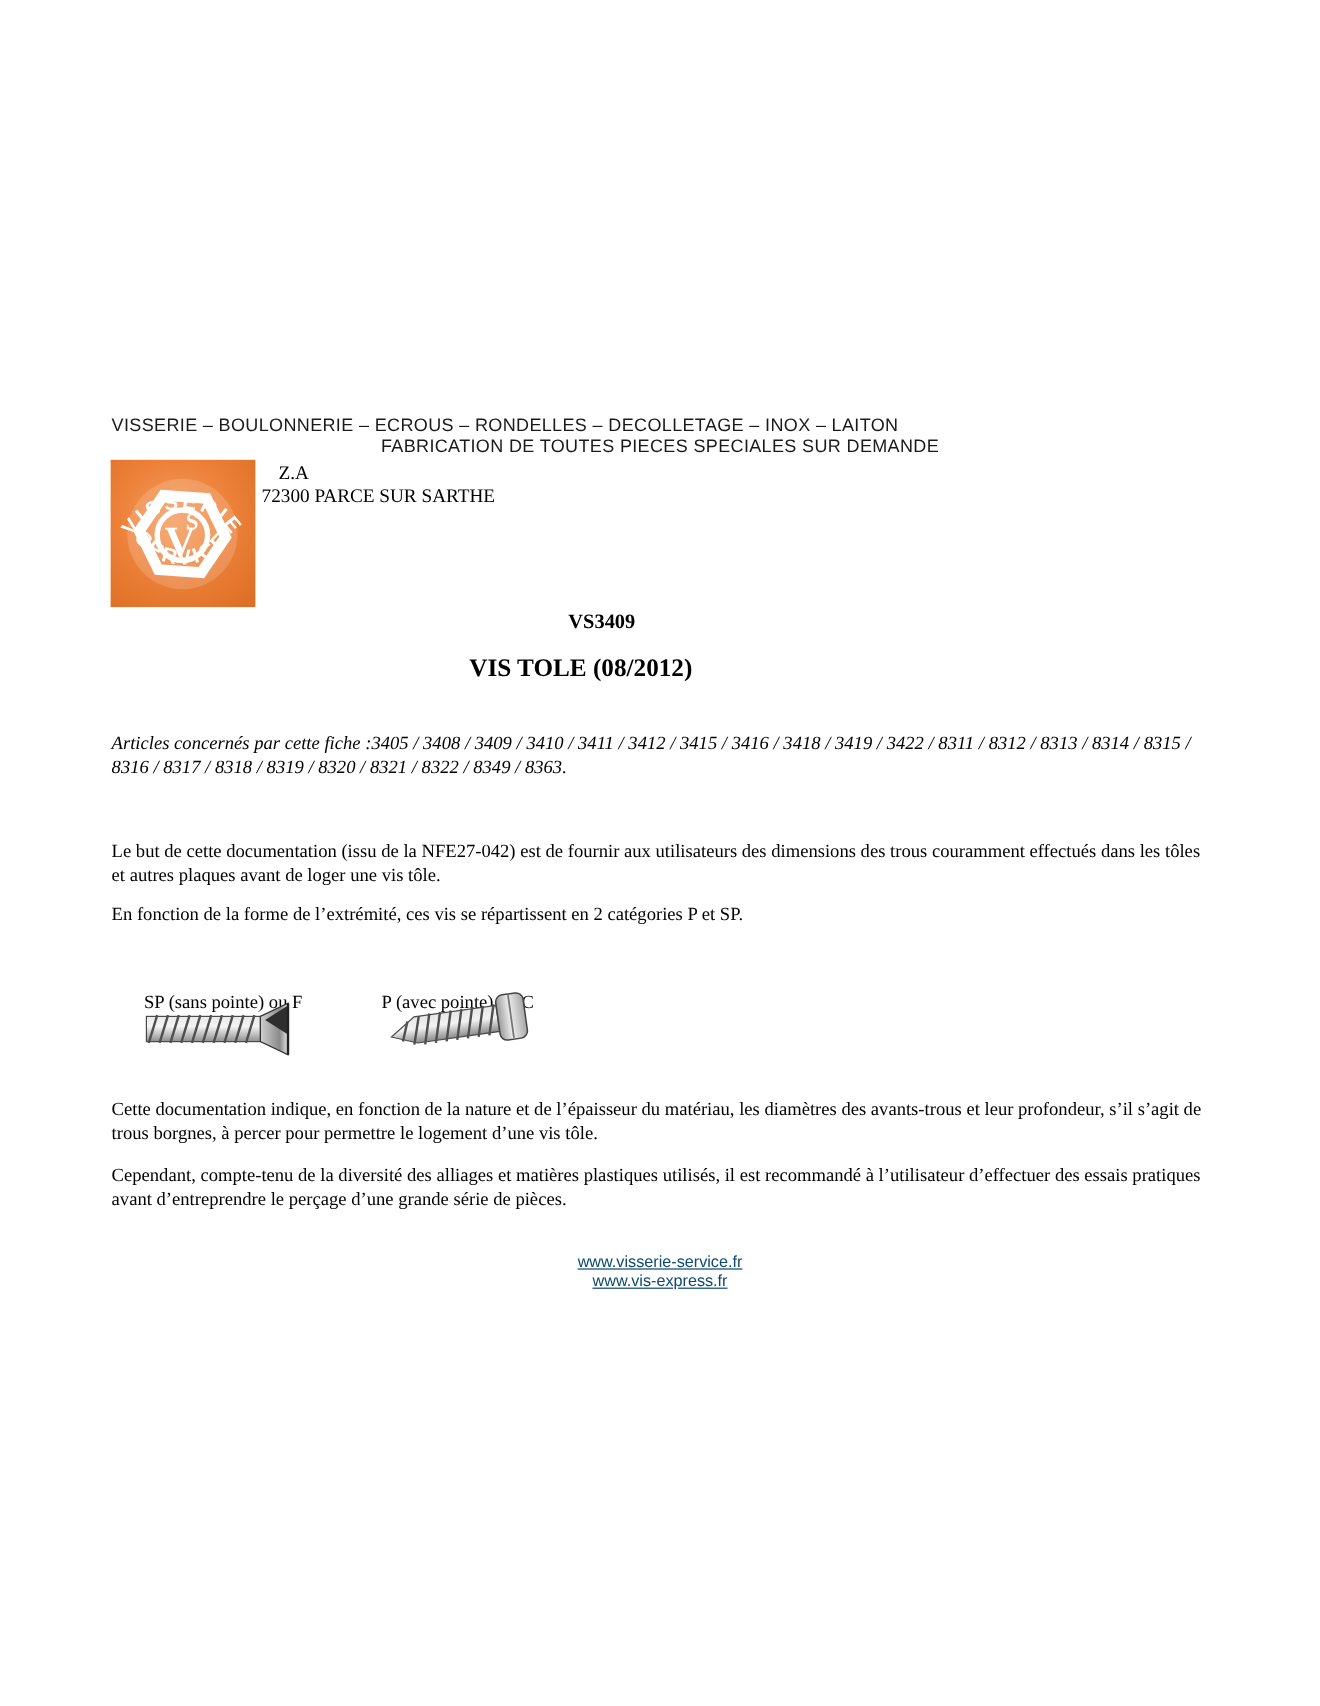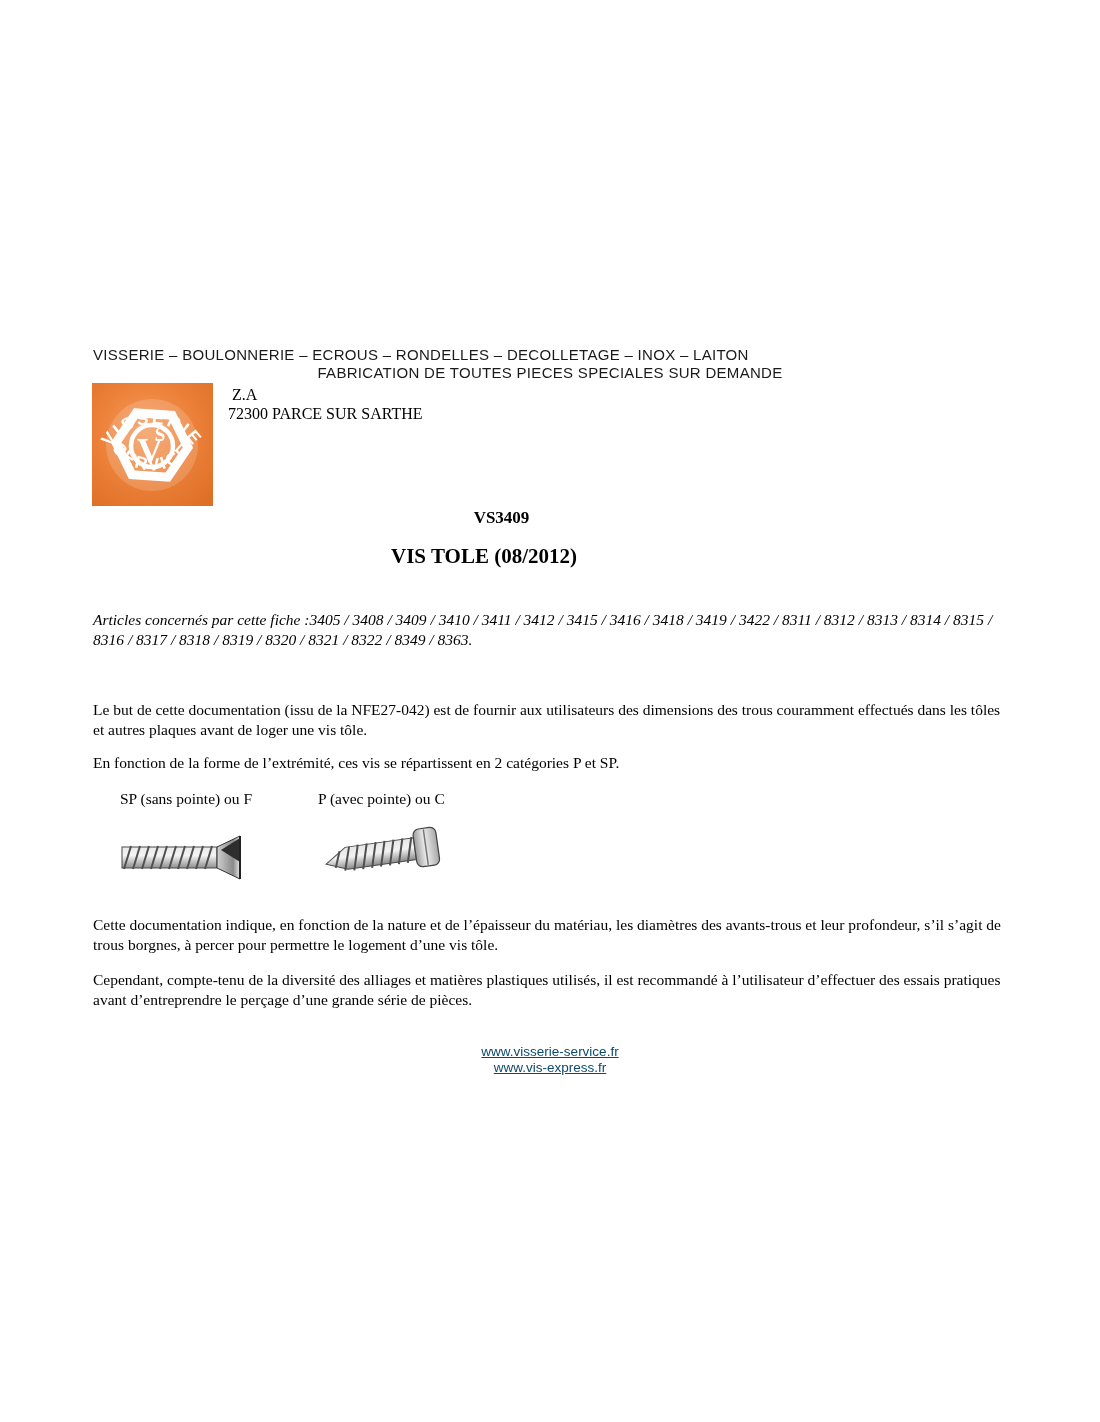--- a/index.html
+++ b/index.html
@@ -28,21 +28,21 @@
   .doc-title {
     left: 0; width: 968px; text-align: center;
     font-weight: bold; font-size: 21px;
   }
   .body-par {
     left: 93px; width: 920px;
     font-size: 15.5px; line-height: 20px;
     text-align: left;
   }
   .italic-par { font-style: italic; }
-  .screw-label { font-size: 15.5px; white-space: nowrap; }
+  .screw-label { font-size: 15.5px; white-space: nowrap; margin-top: 37px; }
   .links-wrap {
     left: 0; width: 1100px; text-align: center;
     font-family: "Liberation Sans", sans-serif;
     font-size: 13.5px; line-height: 16px;
   }
   .links-wrap a { color: #0c4a6e; text-decoration: underline; }
   .logo-box { left: 92px; top: 383px; width: 121px; height: 123px; }
   svg { display: block; }
 </style>
 </head>
@@ -75,21 +75,21 @@
       <text font-family="Liberation Sans, sans-serif" font-weight="bold" font-size="17.5" fill="#ffffff" letter-spacing="2.5">
         <textPath href="#arcTop" startOffset="50%" text-anchor="middle">VISSERIE</textPath>
       </text>
       <text font-family="Liberation Sans, sans-serif" font-weight="bold" font-size="17.5" fill="#ffffff" letter-spacing="2.5">
         <textPath href="#arcBot" startOffset="50%" text-anchor="middle">SERVICE</textPath>
       </text>
     </svg>
   </div>
 
   <div class="abs addr" style="left:232px; top:386px;">Z.A</div>
-  <div class="abs addr" style="left:228px; top:405px;">72300 PARCE SUR SARTHE</div>
+  <div class="abs addr" style="left:218px; top:405px;">72300 PARCE SUR SARTHE</div>
 
   <div class="abs doc-code" style="top:508px;">VS3409</div>
   <div class="abs doc-title" style="top:544px;">VIS TOLE (08/2012)</div>
 
   <div class="abs body-par italic-par" style="top:610px;">Articles concernés par cette fiche :3405 / 3408 / 3409 / 3410 / 3411 / 3412 / 3415 / 3416 / 3418 / 3419 / 3422 / 8311 / 8312 / 8313 / 8314 / 8315 / 8316 / 8317 / 8318 / 8319 / 8320 / 8321 / 8322 / 8349 / 8363.</div>
 
   <div class="abs body-par" style="top:700px;">Le but de cette documentation (issu de la NFE27-042) est de fournir aux utilisateurs des dimensions des trous couramment effectués dans les tôles et autres plaques avant de loger une vis tôle.</div>
 
   <div class="abs body-par" style="top:753px;">En fonction de la forme de l’extrémité, ces vis se répartissent en 2 catégories P et SP.</div>
 

